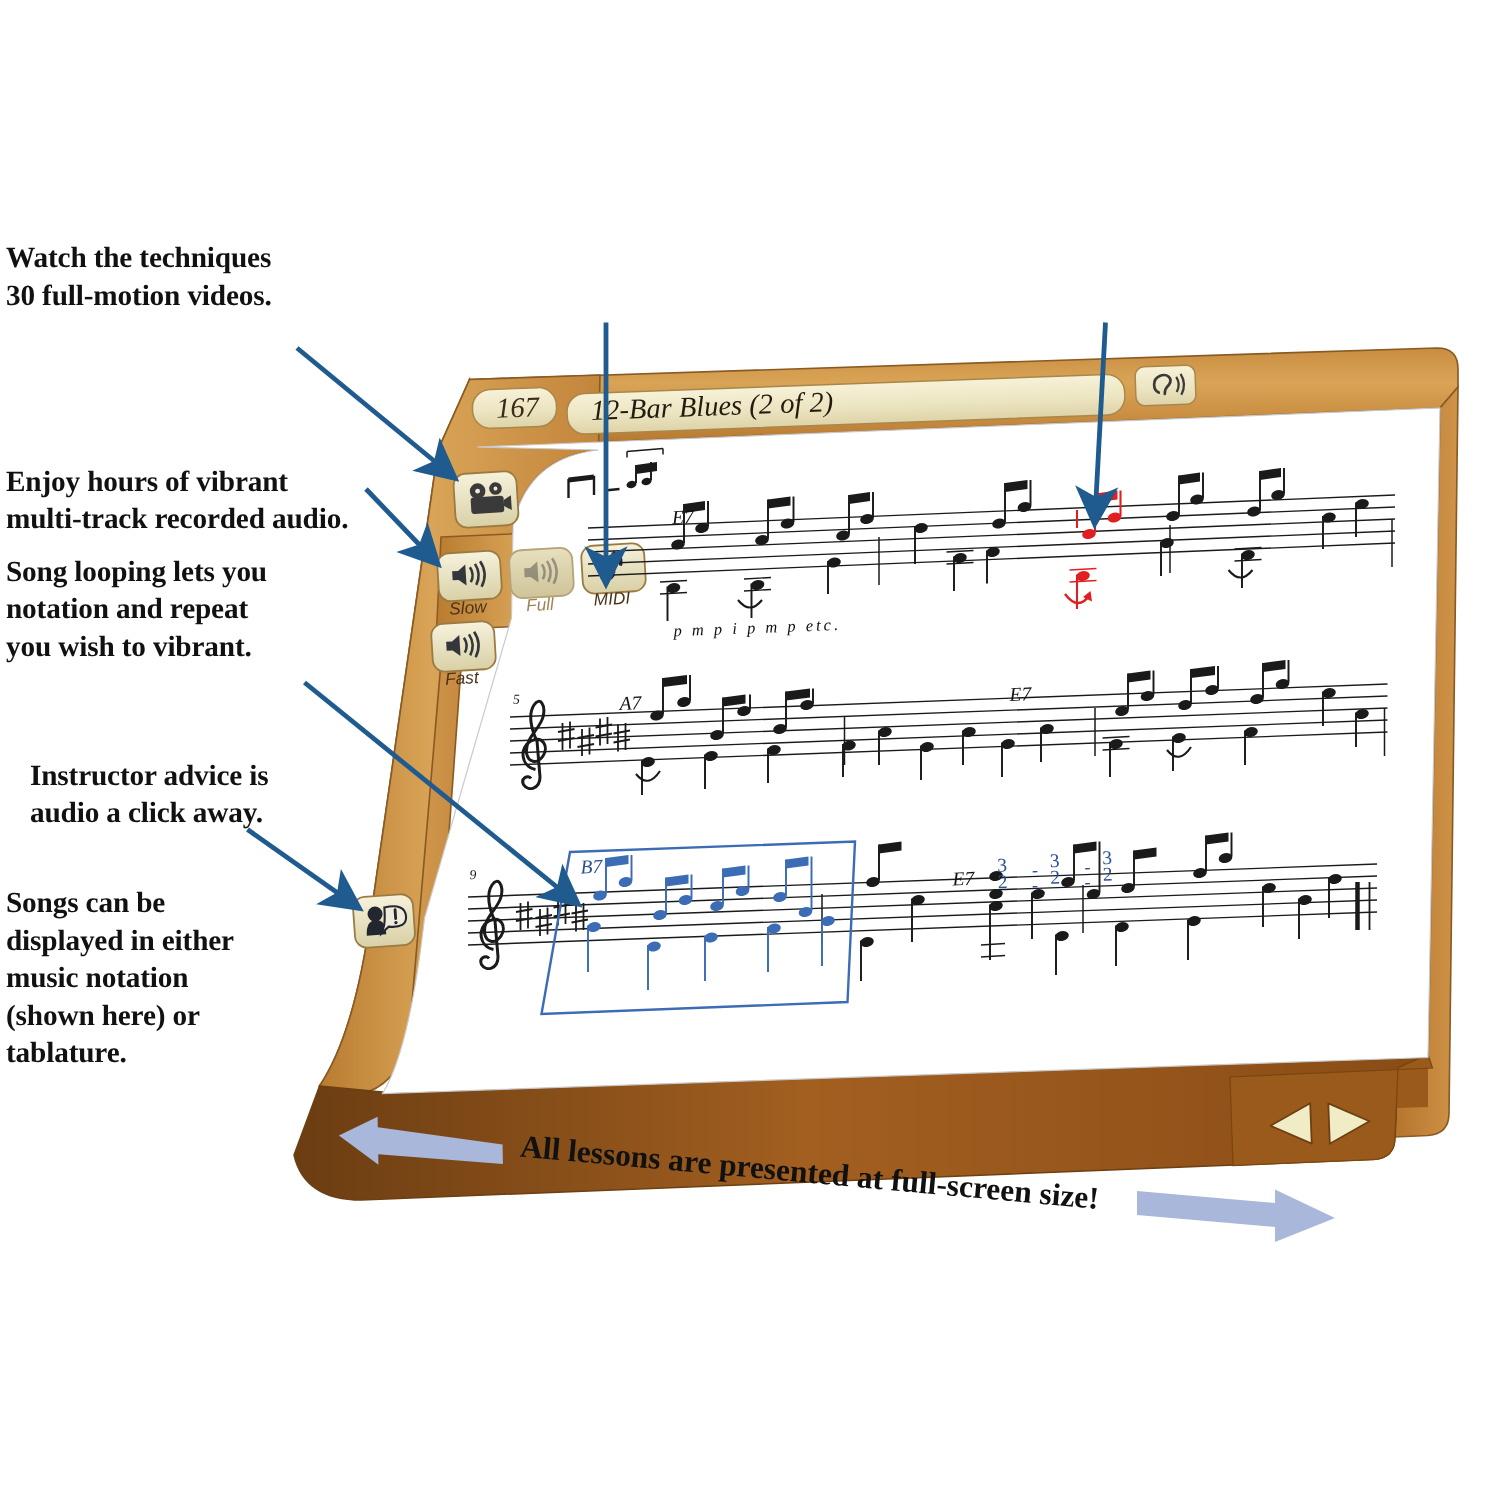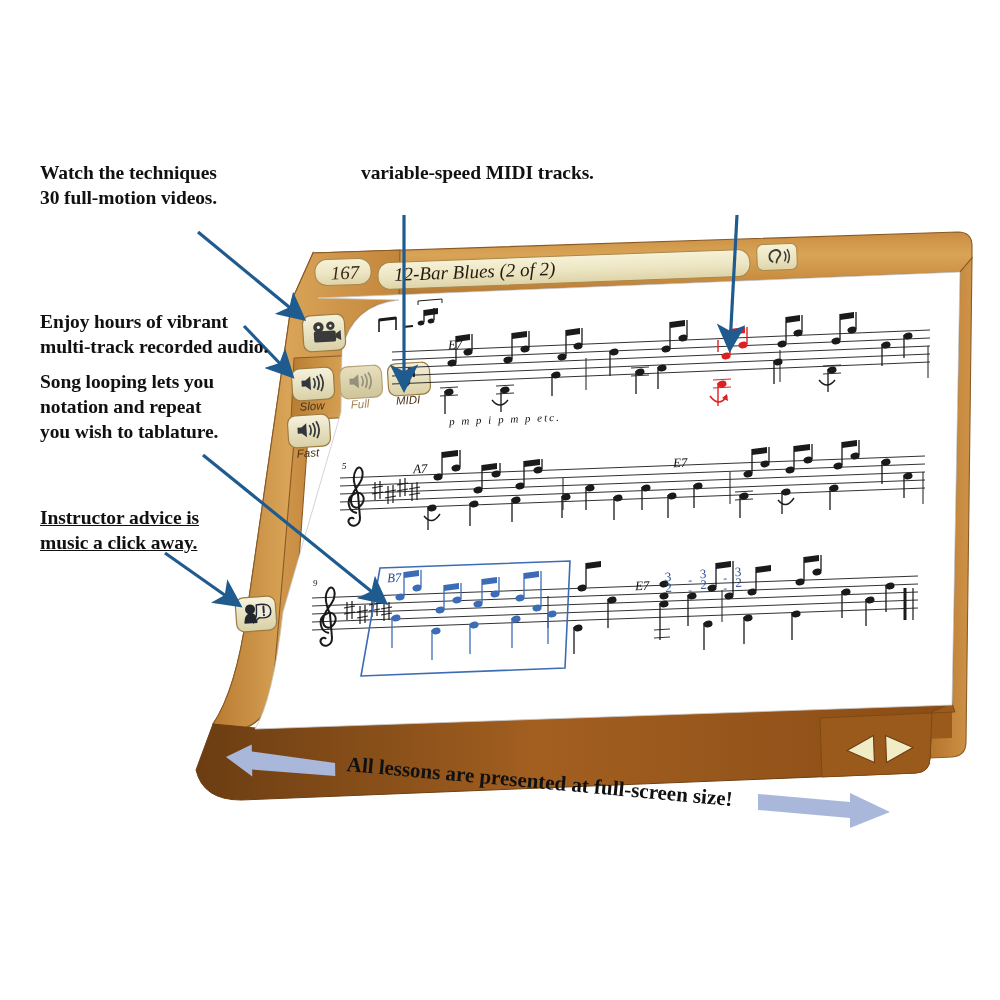--- a/index.html
+++ b/index.html
@@ -13,21 +13,21 @@
   
   .callout{
     position:absolute;
     font-family:"Liberation Serif", serif;
     font-weight:700;
     font-size:19.5px;
     line-height:25px;
     color:#111111;
     letter-spacing:-0.1px;
   }
-  .callout div{white-space:nowrap;margin-left:36px;}
+  .callout div{white-space:nowrap;}
 
   
   .arrows{position:absolute;left:0;top:0;width:1000px;height:1000px;pointer-events:none;}
 
   
   .appwrap{position:absolute;left:0;top:0;width:1000px;height:1000px;}
 
   
   .ov{position:absolute;}
   .pagenum{
@@ -636,31 +636,37 @@
   </div>
 
   <div class="callout" style="left:4px;top:309px;">
     <div>Enjoy hours of vibrant</div>
     <div>multi-track recorded audio.</div>
   </div>
 
   <div class="callout" style="left:4px;top:369px;">
     <div>Song looping lets you</div>
     <div>notation and repeat</div>
-    <div>you wish to tablature.</div>
+    <div>you wish to vibrant.</div>
   </div>
 
-  <div class="callout" style="left:4px;top:505px;text-decoration:underline;">
+  <div class="callout" style="left:20px;top:505px;">
     <div>Instructor advice is</div>
-    <div>music a click away.</div>
+    <div>audio a click away.</div>
   </div>
 
+  <div class="callout" style="left:4px;top:590px;">
+    <div>Songs can be</div>
+    <div>displayed in either</div>
+    <div>music notation</div>
+    <div>(shown here) or</div>
+    <div>tablature.</div>
+  </div>
 
   <div class="callout" style="left:325px;top:160px;">
-    <div>variable-speed MIDI tracks.</div>
   </div>
 
 
   <svg class="arrows" style="z-index:2;">
     <g>
       <path d="M226 756 L252 744 L252 751 L335 764 L335 777 L252 769 L252 776 Z" fill="#a9b8da" transform="rotate(-1 280 760)"></path>
     </g>
     <g>
       <path d="M758 794 L850 802 L850 793 L890 812 L850 828 L850 818 L758 810 Z" fill="#a9b8da"></path>
     </g>

